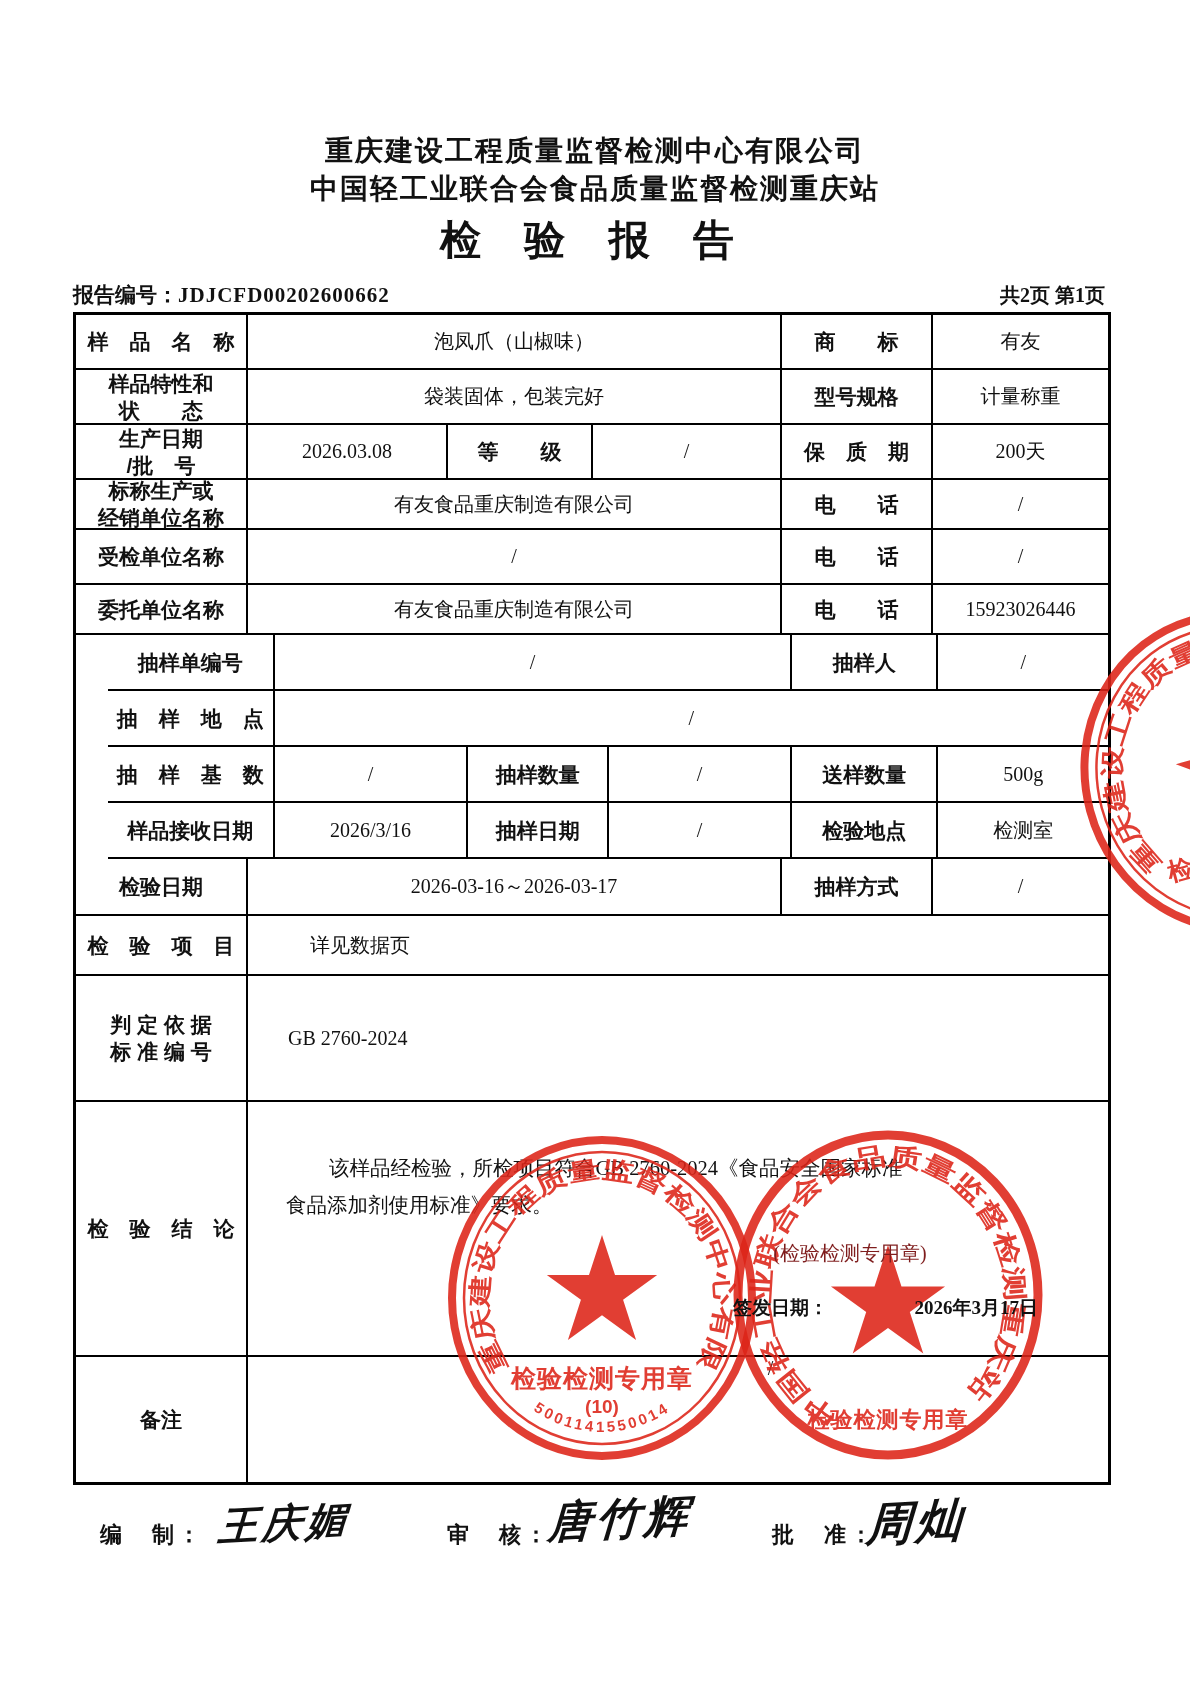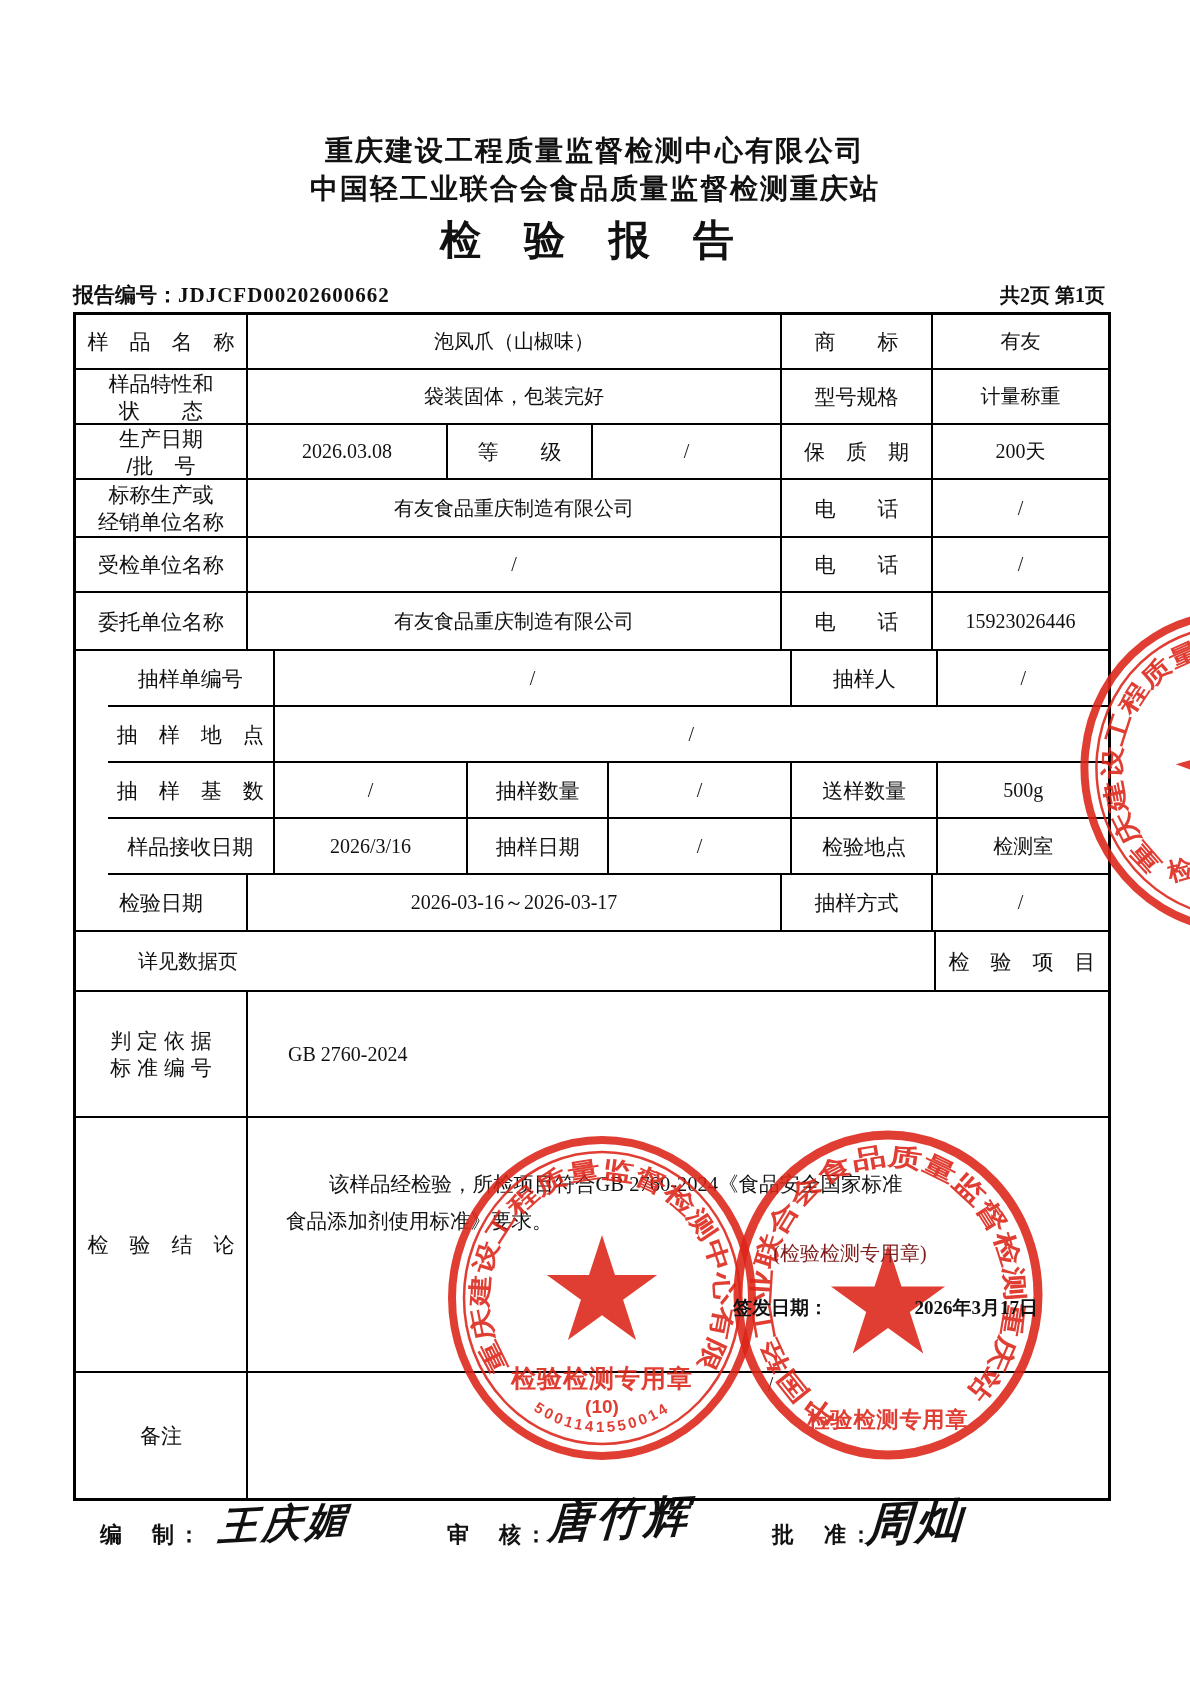--- a/index.html
+++ b/index.html
@@ -22,26 +22,26 @@
   .report-no-left .no { font-family:"Liberation Serif", serif; font-weight:bold; letter-spacing:1px; }
   .page-info { font-size:20px; font-family:"Liberation Serif", serif; font-weight:bold; }
   
   .tbl { position:absolute; left:73px; top:312px; width:1038px;
     border:3px solid #000; z-index:2; }
   .row { display:flex; border-bottom:2.5px solid #000; }
   .row:last-child { border-bottom:none; }
   .c { border-right:2.5px solid #000; display:flex; flex-direction:column;
        align-items:center; justify-content:center; text-align:center; }
   .c:last-child { border-right:none; }
-  .lab { font-weight:normal; font-size:21px; line-height:27px; }
+  .lab { font-weight:bold; font-size:21px; line-height:27px; }
   .val { font-family:"Liberation Serif", serif; font-size:20px; }
   .w1{width:172px;} .w2{width:200px;} .w3{width:145px;} .w4{width:189px;}
   .w5{width:151px;} .w6{width:175px;}
   .w24{width:534px;} .w26{width:860px;}
-  .h55{height:55px;} .h58{height:58px;} .h56{height:56px;margin-left:32px;} .h57{height:57px;}
+  .h55{height:55px;} .h58{height:50px;} .h56{height:56px;margin-left:32px;} .h57{height:57px;}
   .h60{height:60px;} .h98{height:126px;} .h255{height:255px;} .h125{height:125px;}
   .left-al { align-items:flex-start; }
   .pl62 { padding-left:62px; } .pl40 { padding-left:40px; }
   .remark-val { align-items:flex-start; justify-content:center; padding-left:185px; flex-direction:row; }
   .conc-cell { position:relative; }
   .conc-text { position:absolute; top:48px; left:38px; width:700px; text-align:left;
     font-family:"Liberation Serif", serif; font-size:20.5px; line-height:37px; }
   .conc-text .indent { text-indent:2.1em; }
   
   .stamp { position:absolute; z-index:5; opacity:0.88; }
@@ -153,22 +153,22 @@
       <div class="c w5 lab">检验地点</div>
       <div class="c w6 val">检测室</div>
     </div>
     <div class="row h57">
       <div class="c w1 lab">检验日期</div>
       <div class="c w24 val">2026-03-16～2026-03-17</div>
       <div class="c w5 lab">抽样方式</div>
       <div class="c w6 val">/</div>
     </div>
     <div class="row h60">
+      <div class="c w1 lab">检　验　项　目</div>
       <div class="c w26 val left-al pl62">详见数据页</div>
-      <div class="c w1 lab">检　验　项　目</div>
     </div>
     <div class="row h98">
       <div class="c w1 lab">
         <span>判 定 依 据</span>
         <span>标 准 编 号</span>
       </div>
       <div class="c w26 val left-al pl40">GB 2760-2024</div>
     </div>
     <div class="row h255">
       <div class="c w1 lab">检　验　结　论</div>

